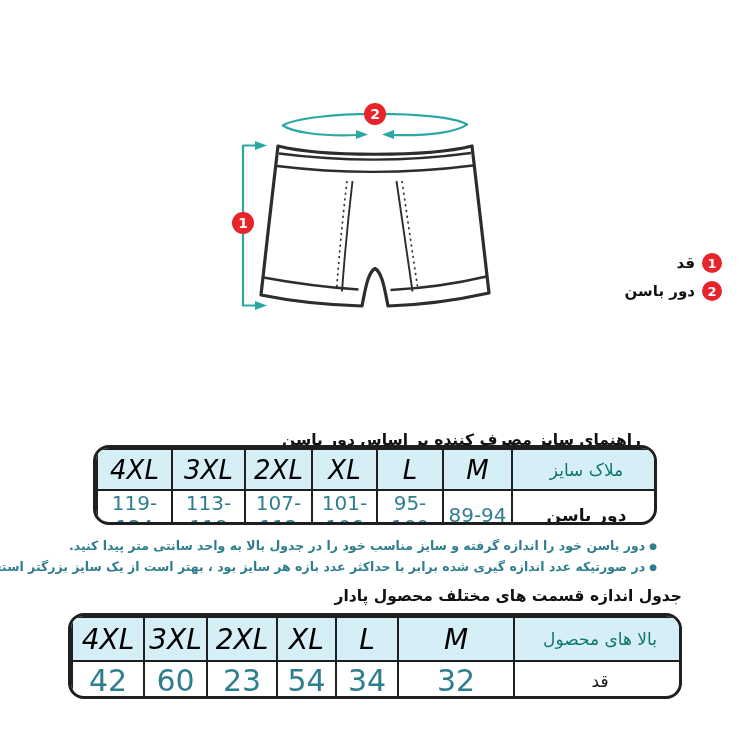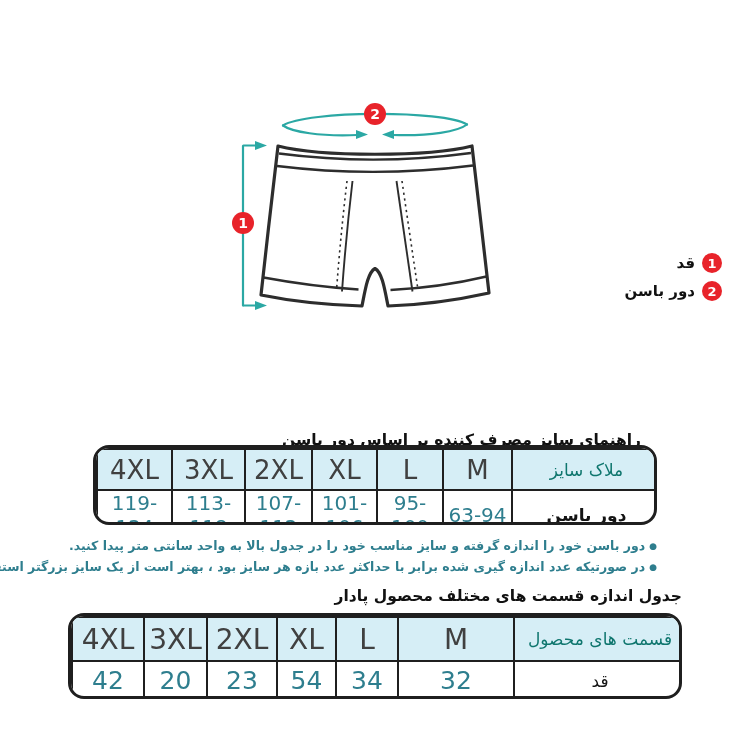--- a/index.html
+++ b/index.html
@@ -44,29 +44,29 @@
   }
   table.size-tbl{
     border-collapse:collapse;width:100%;height:100%;direction:rtl;
     table-layout:fixed;
   }
   table.size-tbl td{
     border:2px solid #1f1f1f;text-align:center;vertical-align:middle;
     padding:0;overflow:hidden;
   }
   tr.hdr td{background:#d6eef6;}
-  .size-lbl{color:#404040;}
+  .size-lbl{color:#000000;font-style:italic;}
   #table1 .size-lbl{font-size:26px;}
   #table2 .size-lbl{font-size:28px;}
   .crit-lbl{color:#0f766e;font-size:17px;}
   .row-lbl{color:#141414;font-size:17px;}
   .bold{font-weight:bold;}
   .val{color:#2e7e8e;direction:ltr;unicode-bidi:isolate;}
   #table1 .val{font-size:20px;}
-  #table2 .val{font-size:25px;}
+  #table2 .val{font-size:30px;}
 </style>
 </head>
 <body>
 
 <div id="stage">
 
   <svg id="diagram-svg" width="750" height="340" viewBox="0 0 750 340">
 
     <g stroke="#2ba8a4" stroke-width="2.2" fill="none" stroke-linecap="round">
       <path d="M283,125.5 C306,110.5 444,110 467,124.5"></path>
@@ -131,21 +131,21 @@
         <td class="crit-lbl">ملاک سایز</td>
         <td class="size-lbl">M</td>
         <td class="size-lbl">L</td>
         <td class="size-lbl">XL</td>
         <td class="size-lbl">2XL</td>
         <td class="size-lbl">3XL</td>
         <td class="size-lbl">4XL</td>
       </tr>
       <tr style="height:37px;">
         <td class="row-lbl bold">دور باسن</td>
-        <td class="val">63-94</td>
+        <td class="val">89-94</td>
         <td class="val">95-100</td>
         <td class="val">101-106</td>
         <td class="val">107-112</td>
         <td class="val">113-118</td>
         <td class="val">119-124</td>
       </tr>
     </tbody>
       </table>
   </div>
 
@@ -162,35 +162,35 @@
         <col style="width:172px">
           <col style="width:116px">
           <col style="width:62px">
         <col style="width:59px">
           <col style="width:70px">
           <col style="width:63px">
           <col style="width:72px">
       </colgroup>
       <tbody>
           <tr class="hdr" style="height:44px;">
-        <td class="crit-lbl">قسمت های محصول</td>
+        <td class="crit-lbl">بالا های محصول</td>
         <td class="size-lbl">M</td>
         <td class="size-lbl">L</td>
         <td class="size-lbl">XL</td>
         <td class="size-lbl">2XL</td>
         <td class="size-lbl">3XL</td>
         <td class="size-lbl">4XL</td>
       </tr>
       <tr style="height:39px;">
         <td class="row-lbl">قد</td>
         <td class="val">32</td>
         <td class="val">34</td>
         <td class="val">54</td>
         <td class="val">23</td>
-        <td class="val">20</td>
+        <td class="val">60</td>
         <td class="val">42</td>
       </tr>
     </tbody>
       </table>
   </div>
 
 
 </div>
 
 </body></html>

